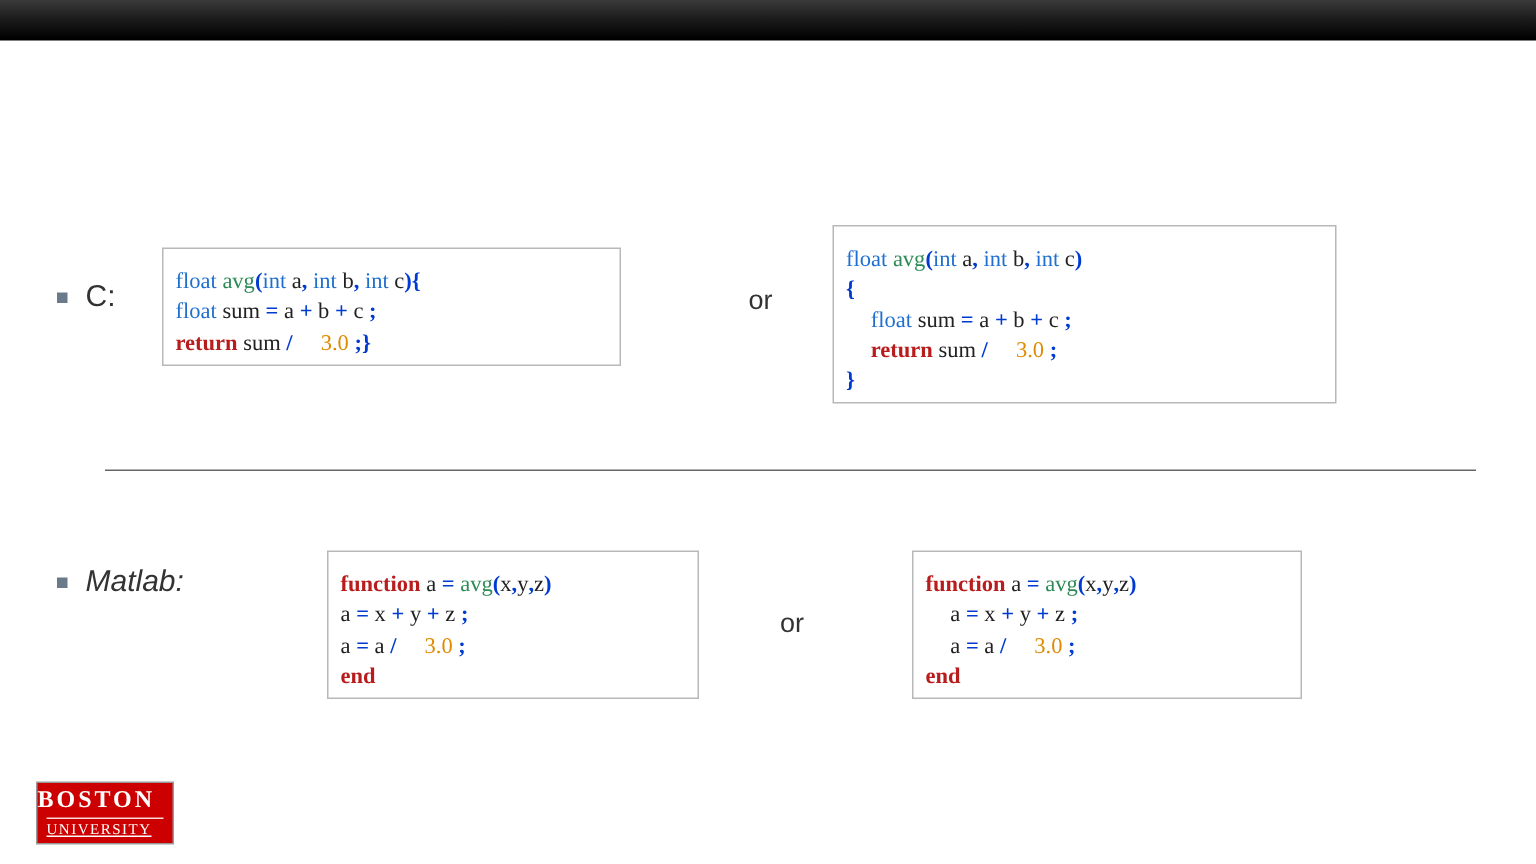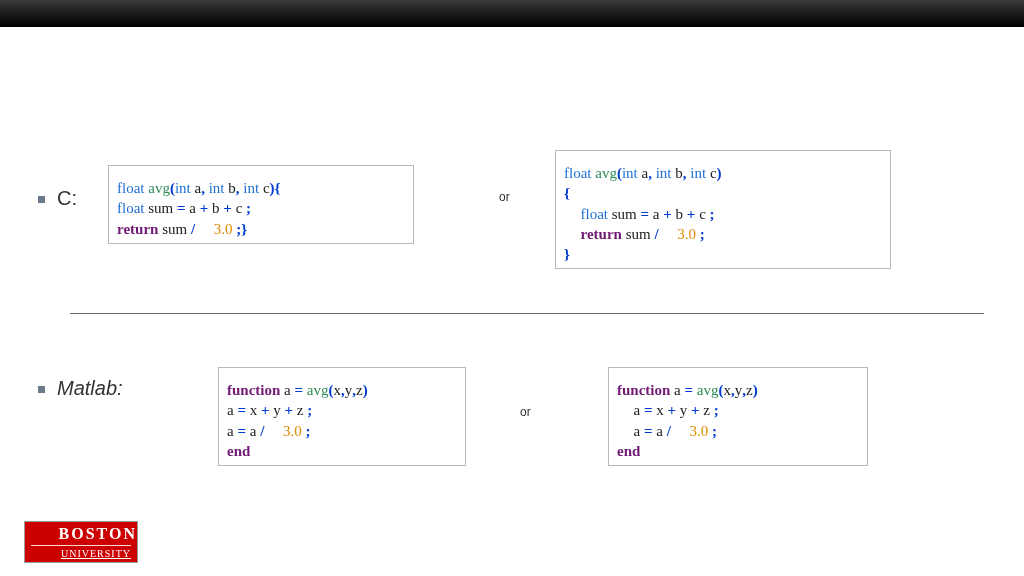--- a/index.html
+++ b/index.html
@@ -43,41 +43,41 @@
     font-family: Liberation Serif, serif;
     font-size: 15px;
     line-height: 1.35;
     padding: 12px 8px 4px 8px;
     white-space: pre;
     color: #222;
   }
   .tk-type { color: #1f6fd0; }       
   .tk-fn   { color: #2e8b57; }
   .tk-pun  { color: #003bd1; font-weight: bold; }  
-  .tk-kw   { color: #701a75; font-weight: bold; }  
+  .tk-kw   { color: #b91c1c; font-weight: bold; }  
   .tk-num  { color: #e08a00; margin-left: 15px; }       
   .or {
     position: absolute;
-    font-size: 12px;
+    font-size: 18px;
     color: #333;
   }
   .hr {
     position: absolute;
     left: 70px; right: 40px; top: 286px;
     border-top: 1.5px solid #666;
   }
   .logo {
     position: absolute;
     left: 25px; bottom: 15px;
-    width: 112px; height: 40px;
+    width: 90px; height: 40px;
     background: #c00;
     box-shadow: 0 0 0 1px rgba(0,0,0,.4);
     color: #fff;
     font-family: "Times New Roman", Times, serif;
-    text-align: right;
+    text-align: left;
   }
   .logo .l1 {
     font-size: 16px; letter-spacing: 2px;
     margin-top: 3px; font-weight: bold;
   }
   .logo .l2 {
     font-size: 10px; letter-spacing: 1px;
     border-top: 1px solid rgba(255,255,255,.85);
     margin: 2px 6px 0 6px; padding-top: 2px; text-decoration: underline;
   }

